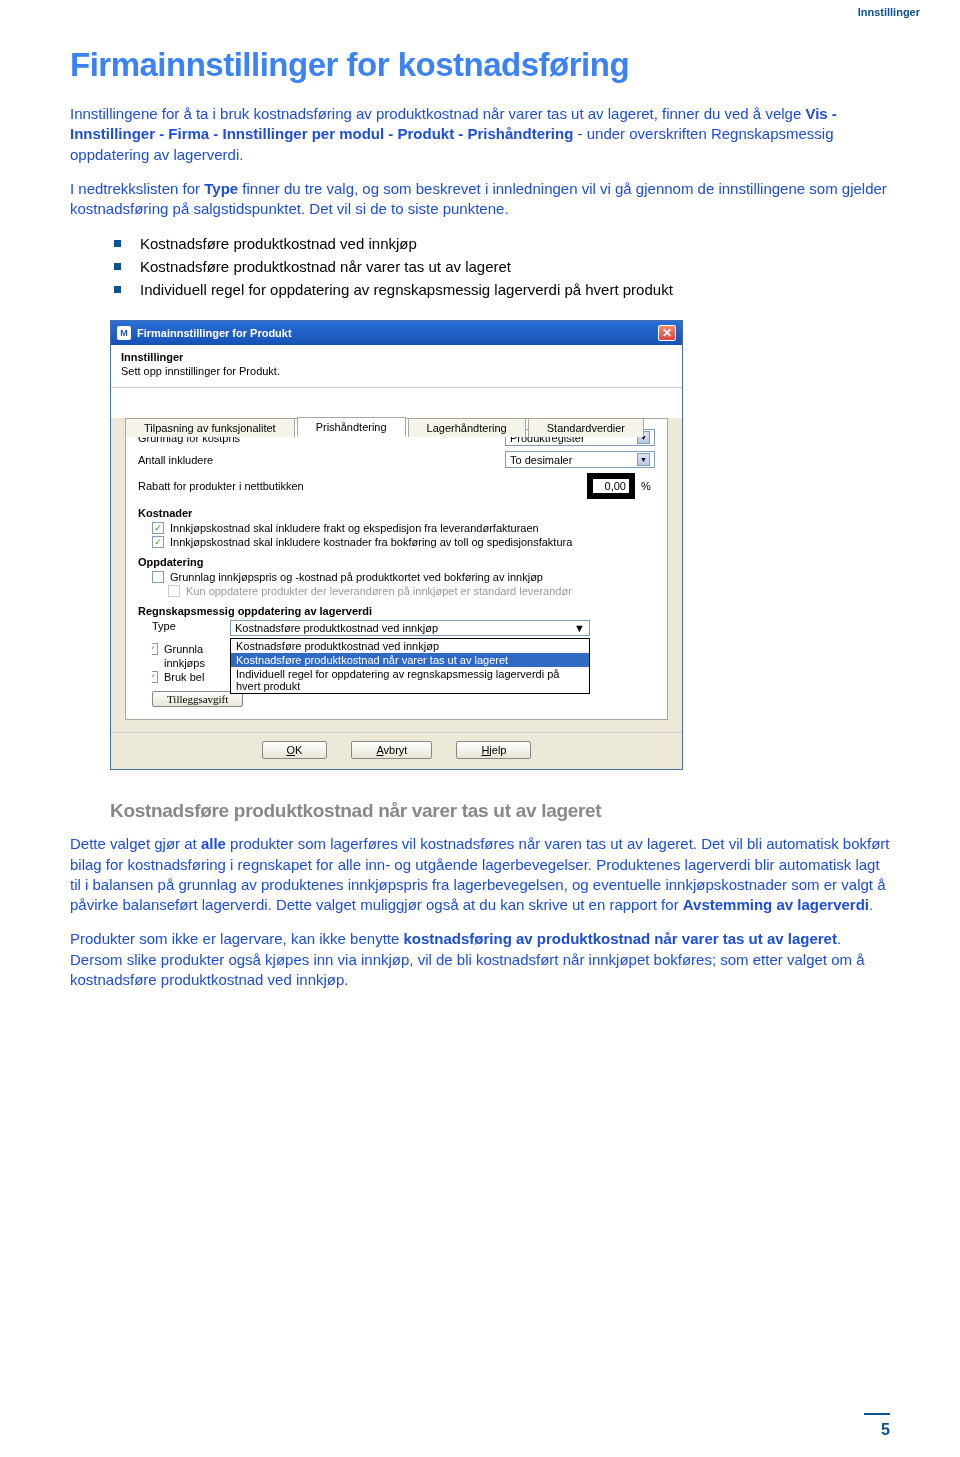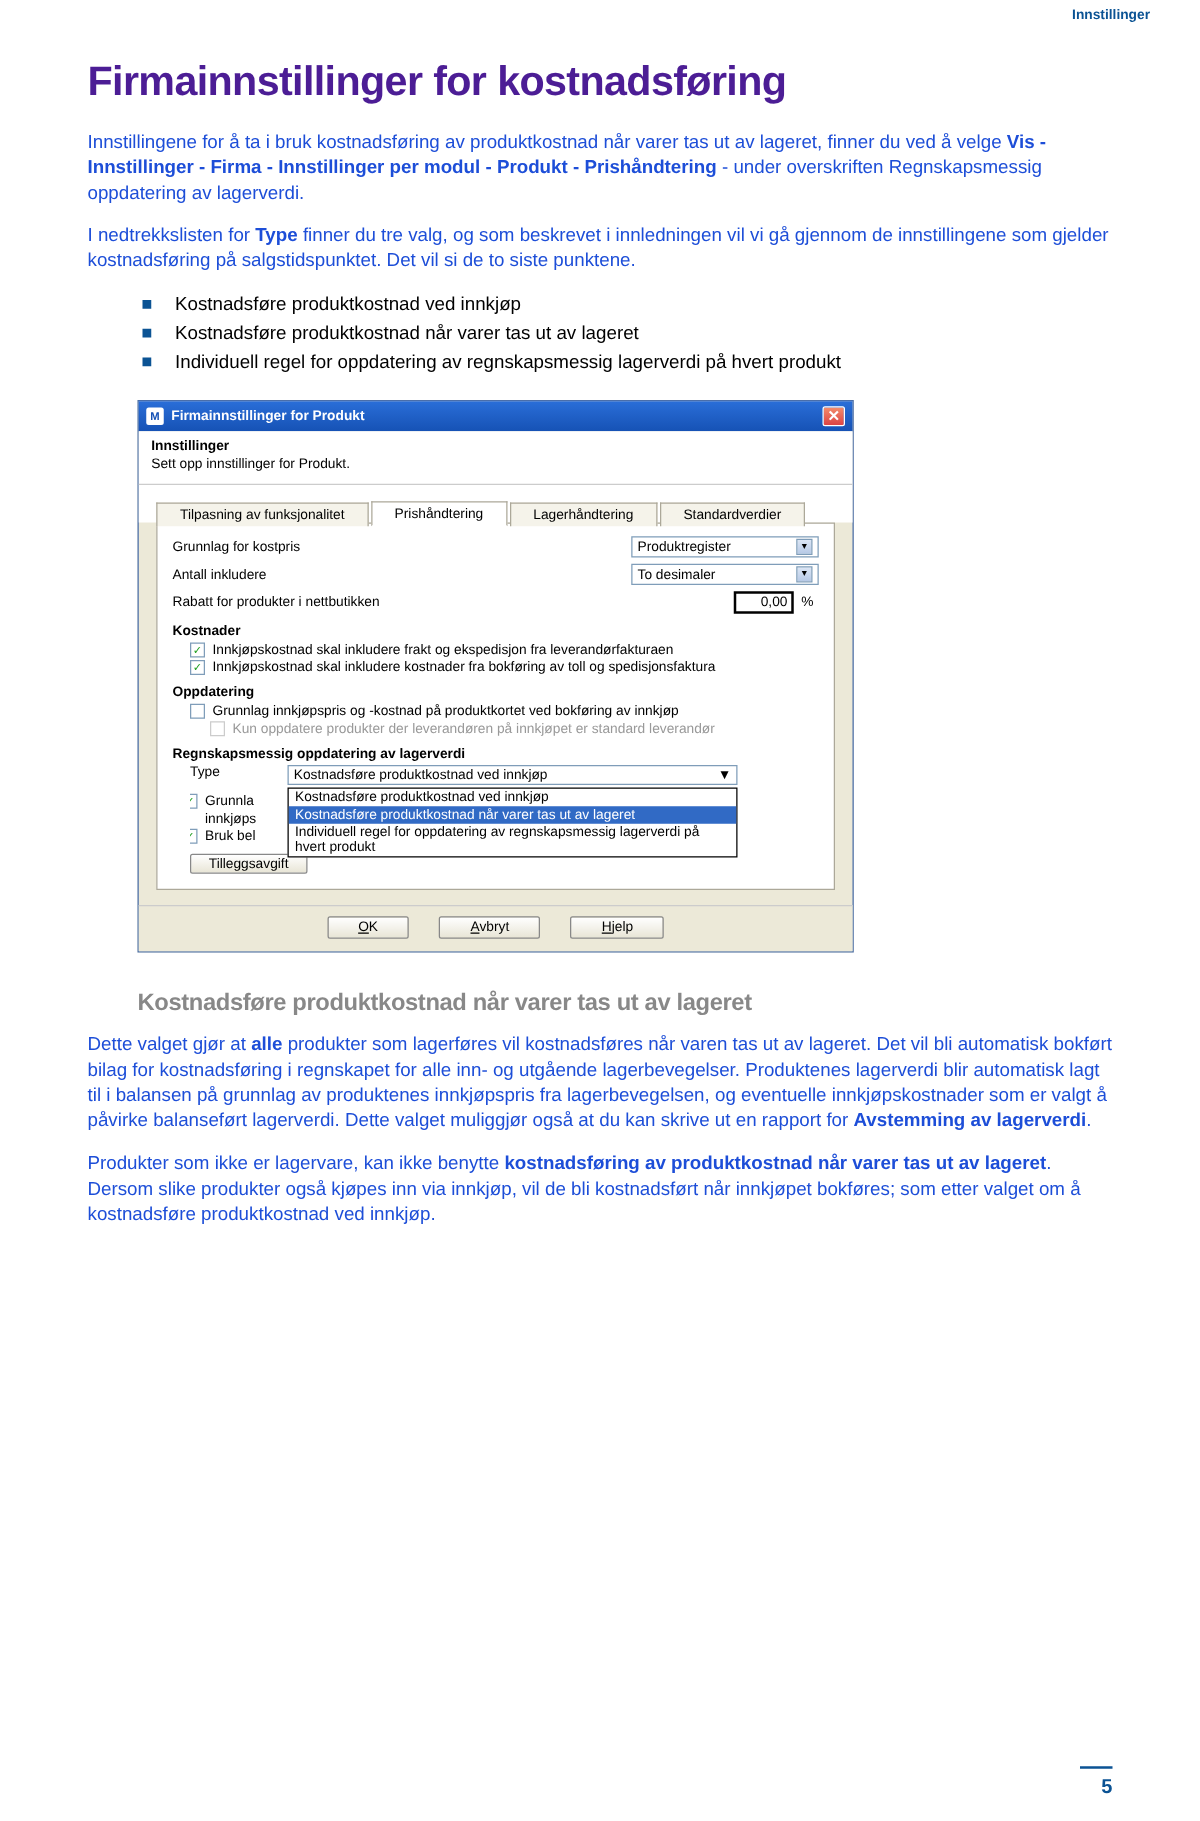--- a/index.html
+++ b/index.html
@@ -17,21 +17,21 @@
     top: 6px;
     right: 40px;
     font-size: 11px;
     font-weight: bold;
     color: #0b5394;
   }
   .main-heading {
     font-family: Arial, Helvetica, sans-serif;
     font-size: 33px;
     font-weight: bold;
-    color: #4c1d95;
+    color: #3b82f6;
     margin-top: 36px;
     margin-bottom: 20px;
     letter-spacing: -0.5px;
   }
   .body-para {
     margin-bottom: 14px;
     line-height: 1.35;
     color: #1d4ed8;
   }
   .body-para b { font-weight: bold; }
@@ -108,21 +108,21 @@
     align-items: flex-end;
   }
   .tab {
     border: 1px solid #aca899;
     border-bottom: none;
     padding: 3px 18px;
     background: #f5f3ea;
     font-size: 11px;
     cursor: pointer;
     position: relative;
-    top: 3px;
+    top: 19px;
   }
   .tab.active {
     background: #fff;
     font-weight: normal;
     border-bottom: 1px solid #fff;
     z-index: 2;
   }
   .tab-body {
     background: #fff;
     margin: 0 14px 12px 14px;
@@ -148,21 +148,21 @@
   }
   .select .arrow {
     width: 13px; height: 13px;
     background: linear-gradient(#dce6f5, #b6c9e6);
     border: 1px solid #7f9db9;
     display: flex; align-items: center; justify-content: center;
     font-size: 7px;
   }
   .num-input {
     width: 48px;
-    border: 2px solid #000000;
+    border: 6px solid #000000;
     background: #fff;
     text-align: right;
     padding: 1px 3px;
   }
   .unit { width: 14px; }
   .chk {
     display: flex;
     align-items: center;
     gap: 6px;
     margin: 2px 0;
@@ -221,20 +221,21 @@
     cursor: pointer;
   }
   .small-btn {
     border: 1px solid #888;
     background: linear-gradient(#fff, #e8e5d6);
     padding: 1px 14px;
     font-size: 11px;
     border-radius: 2px;
     margin-top: 6px;
     cursor: pointer;
+    font-family: Liberation Serif, serif;
   }
   .sub-heading {
     margin-left: 40px;
     font-size: 19px;
     font-weight: bold;
     color: #888;
     letter-spacing: -0.3px;
     margin-top: 30px;
     margin-bottom: 12px;
   }

